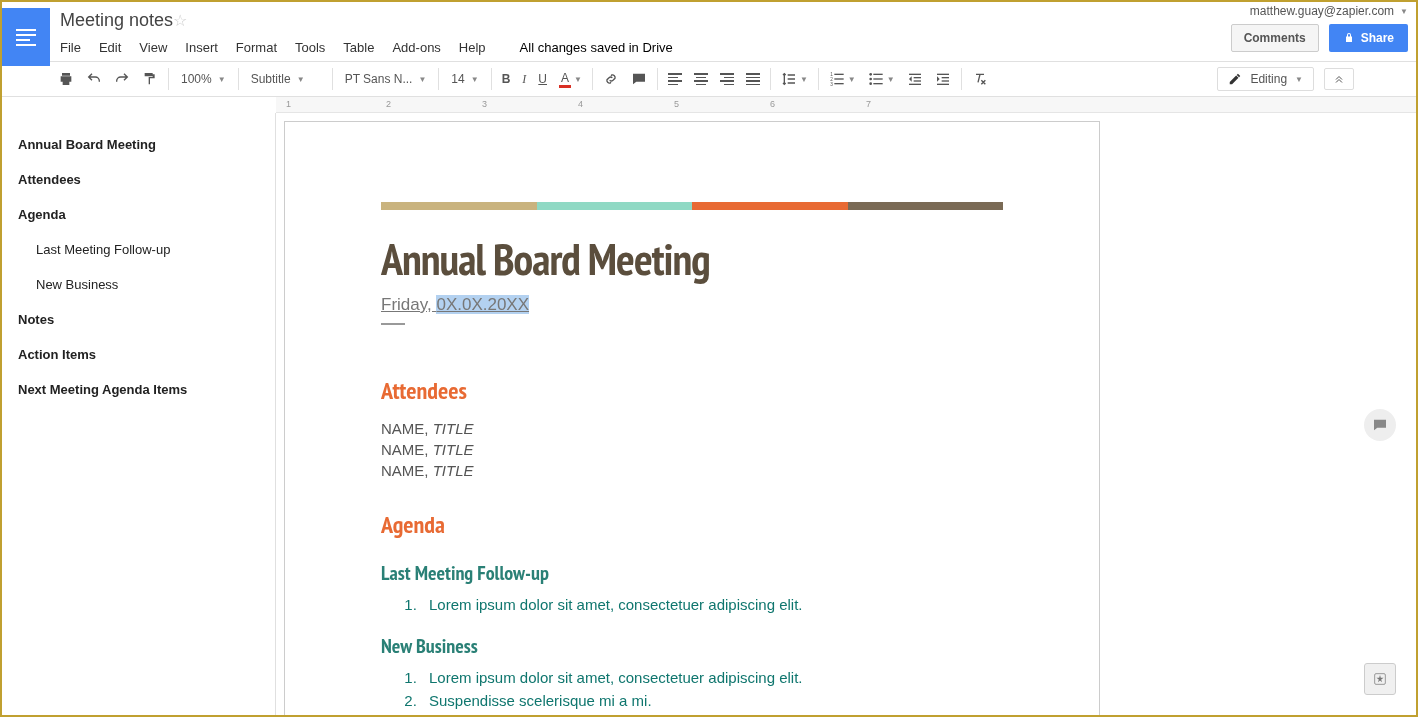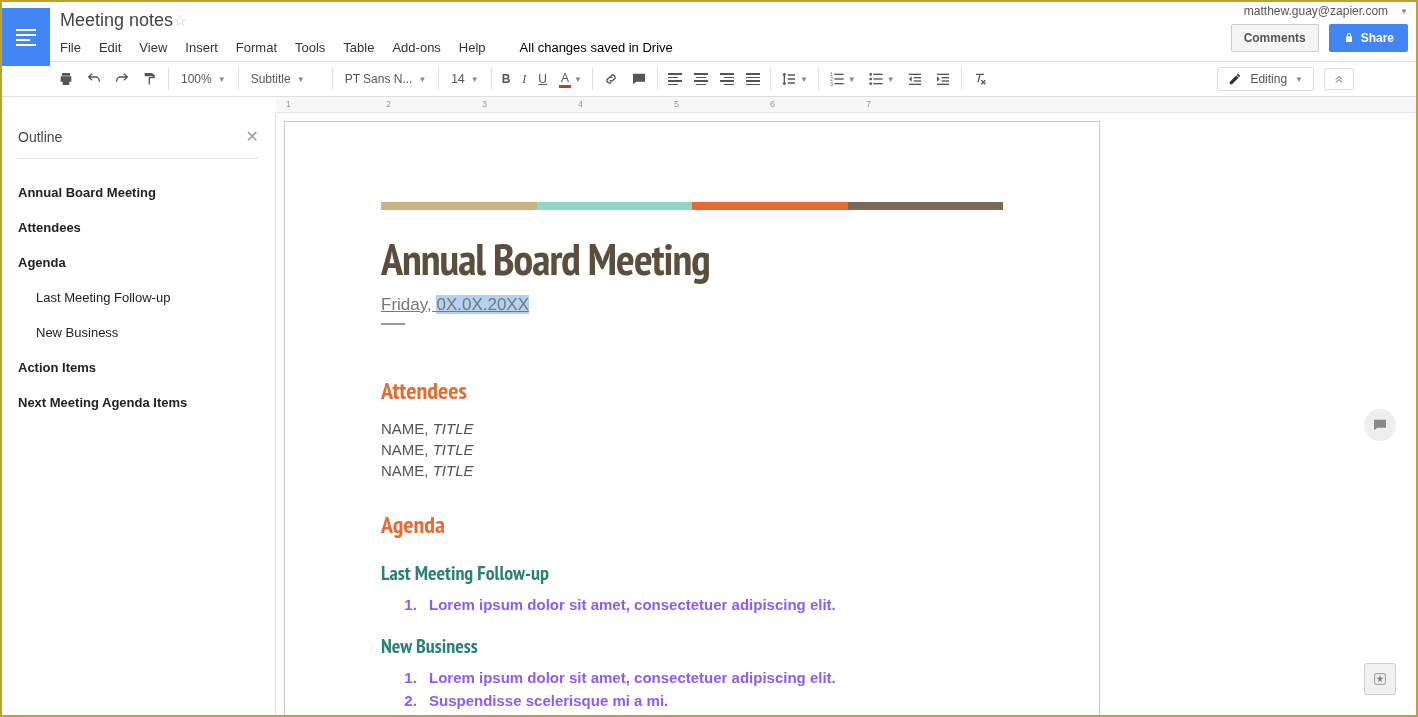--- a/index.html
+++ b/index.html
@@ -39,21 +39,21 @@
 .logo-lines span:nth-child(1){width:20px;}
 .logo-lines span:nth-child(2){width:20px;}
 .logo-lines span:nth-child(3){width:14px;}
 .logo-lines span:nth-child(4){width:20px;}
 .header-main { flex: 1; }
 .title-row { display: flex; align-items: center; height: 24px; text-align: right; }
 .doc-title { font-size: 18px; color: #444; }
 .star-icon { color: #ccc; font-size: 16px; }
 .menu-row { display: flex; align-items: center; gap: 18px; height: 30px; font-size: 13px; color: #333; }
 .menu-row .saved { color: #000000; margin-left: 16px; }
-.user-email { font-size: 12px; color: #555; display: flex; align-items: center; gap: 12px; }
+.user-email { font-size: 12px; color: #555; display: flex; align-items: center; gap: 6px; }
 .btn-comments {
   background: #f5f5f5;
   border: 1px solid #ccc;
   padding: 6px 12px;
   font-size: 12px;
   font-weight: bold;
   color: #555;
   border-radius: 2px;
   cursor: pointer;
 }
@@ -173,21 +173,21 @@
 }
 .attendee-line { font-size: 15px; color: #555; margin: 4px 0; }
 .attendee-line .title-i { font-style: italic; }
 .doc-h3 {
   font-family: "PT Sans Narrow", "Arial Narrow", Arial, sans-serif;
   font-size: 20px;
   font-weight: bold;
   color: #2a8076;
   margin: 20px 0 10px 0;
 }
-.doc-ol { list-style: decimal; padding-left: 40px; font-size: 15px; color: #8b5cf6; font-weight: bold; }
+.doc-ol { list-style: decimal; padding-left: 40px; font-size: 15px; color: #0f766e; }
 .doc-ol li { margin: 6px 0; padding-left: 8px; }
 
 .explore-btn {
   position: absolute;
   right: 22px;
   bottom: 22px;
   width: 32px;
   height: 32px;
   background: #f0f0f0;
   border: 1px solid #ccc;
@@ -438,29 +438,26 @@
   <span class="tick" style="left:110px">2</span>
   <span class="tick" style="left:206px">3</span>
   <span class="tick" style="left:302px">4</span>
   <span class="tick" style="left:398px">5</span>
   <span class="tick" style="left:494px">6</span>
   <span class="tick" style="left:590px">7</span>
 </div>
 
 <div class="body-area">
   <div class="outline-panel">
-    <div class="outline-header">
-      <span class="outline-title">Outline</span>
-      <span class="outline-close">✕</span>
-    </div>
     <div class="outline-item bold">Annual Board Meeting</div>
     <div class="outline-item bold">Attendees</div>
     <div class="outline-item bold">Agenda</div>
     <div class="outline-item indent">Last Meeting Follow-up</div>
     <div class="outline-item indent">New Business</div>
+    <div class="outline-item bold">Notes</div>
     <div class="outline-item bold">Action Items</div>
     <div class="outline-item bold">Next Meeting Agenda Items</div>
   </div>
 
   <div class="canvas-wrap">
     <div class="page">
       <div class="color-bar">
           <div></div>
           <div></div>
           <div></div>

